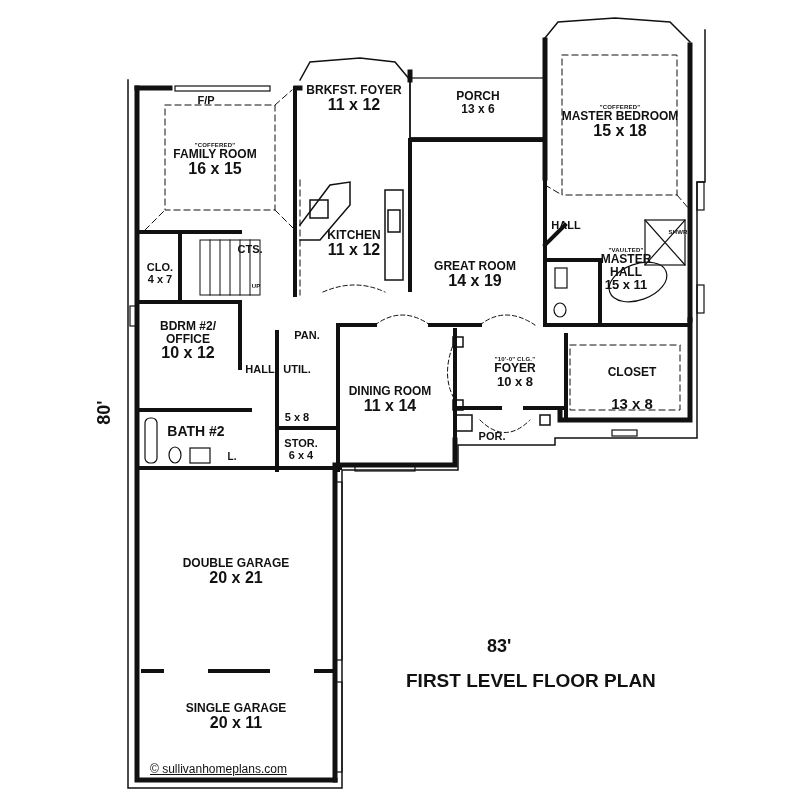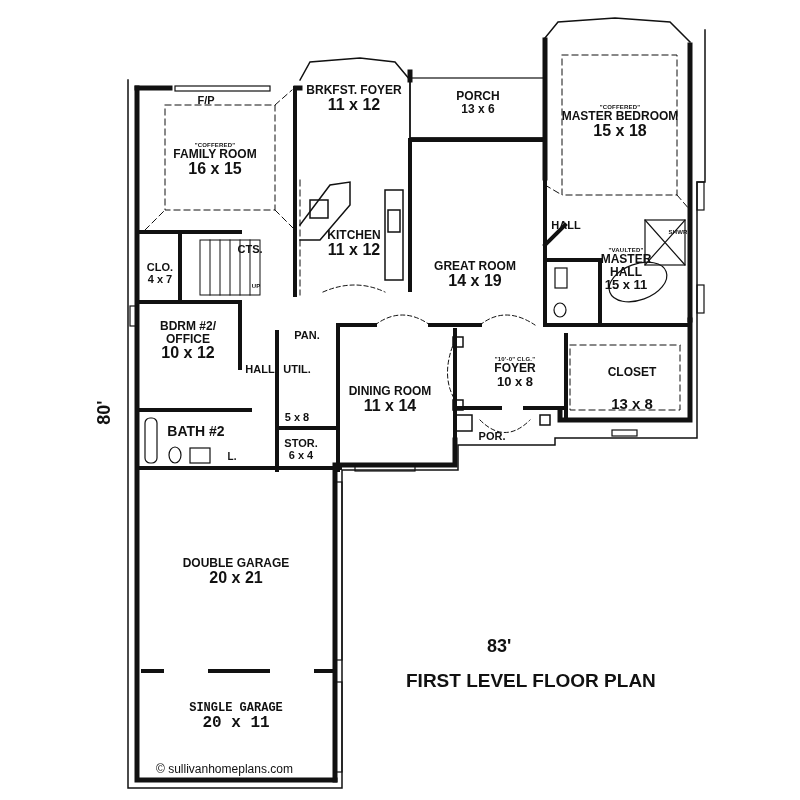--- a/index.html
+++ b/index.html
@@ -7,21 +7,21 @@
   #plan{position:absolute;left:0;top:0;width:800px;height:800px;}
   .lbl{position:absolute;text-align:center;font-weight:bold;color:#111;line-height:1.05;transform:translate(-50%,0);white-space:nowrap;}
   .lbl .n{font-size:12px;display:block;}
   .lbl .d{font-size:16px;display:block;}
   .lbl .note{font-size:6px;display:block;letter-spacing:0.2px;}
   .lbl.small .n{font-size:11px;}
   .dim{position:absolute;font-weight:bold;font-size:18px;color:#111;}
   #dim-80{left:92px;top:402px;transform:rotate(-90deg);transform-origin:center;}
   #dim-59{left:487px;top:636px;}
   #plan-title{position:absolute;left:406px;top:670px;font-weight:bold;font-size:19px;color:#111;white-space:nowrap;}
-  #copyright{position:absolute;left:156px;top:762px;font-size:12px;color:#111;white-space:nowrap;}
+  #copyright{position:absolute;left:150px;top:762px;font-size:12px;color:#111;white-space:nowrap;text-decoration:underline;}
 </style>
 </head>
 <body>
 
 <svg id="plan" viewBox="0 0 800 800" xmlns="http://www.w3.org/2000/svg">
   <g fill="none" stroke="#111" stroke-linecap="square">
 
     <path d="M128 80 L128 788 L342 788 L342 470 L458 470 L458 445 L555 445 L555 438 L697 438 L697 182 L705 182 L705 30" stroke-width="1.5"></path>
 
     <g stroke-width="5">
@@ -225,21 +225,21 @@
   <span class="n">STOR.</span>
   <span class="n">6 x 4</span>
 </div>
 <div class="lbl small" style="left:492px;top:431px;">
   <span class="n">POR.</span>
 </div>
 <div class="lbl" style="left:236px;top:557px;">
   <span class="n">DOUBLE GARAGE</span>
   <span class="d">20 x 21</span>
 </div>
-<div class="lbl" style="left:236px;top:702px;font-family:Liberation Mono, monospace;">
+<div class="lbl" style="left:236px;top:702px;">
   <span class="n">SINGLE GARAGE</span>
   <span class="d">20 x 11</span>
 </div>
 
 <div class="dim" id="dim-80">80'</div>
 <div class="dim" id="dim-59">83'</div>
 <div id="plan-title">FIRST LEVEL FLOOR PLAN</div>
 <div id="copyright">© sullivanhomeplans.com</div>
 
 </body></html>

